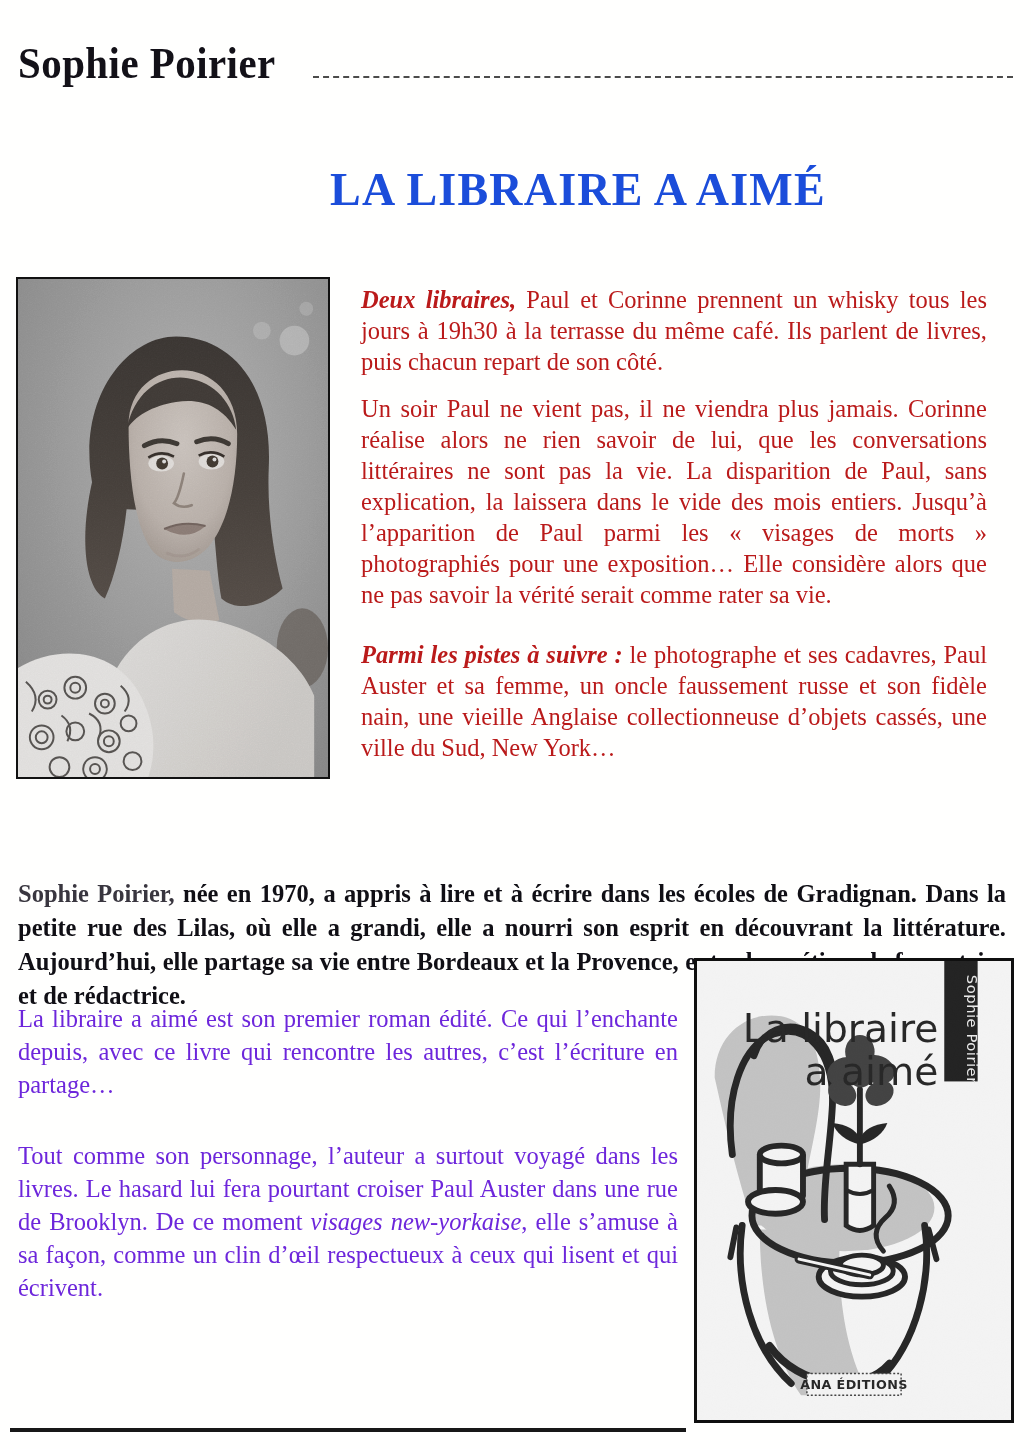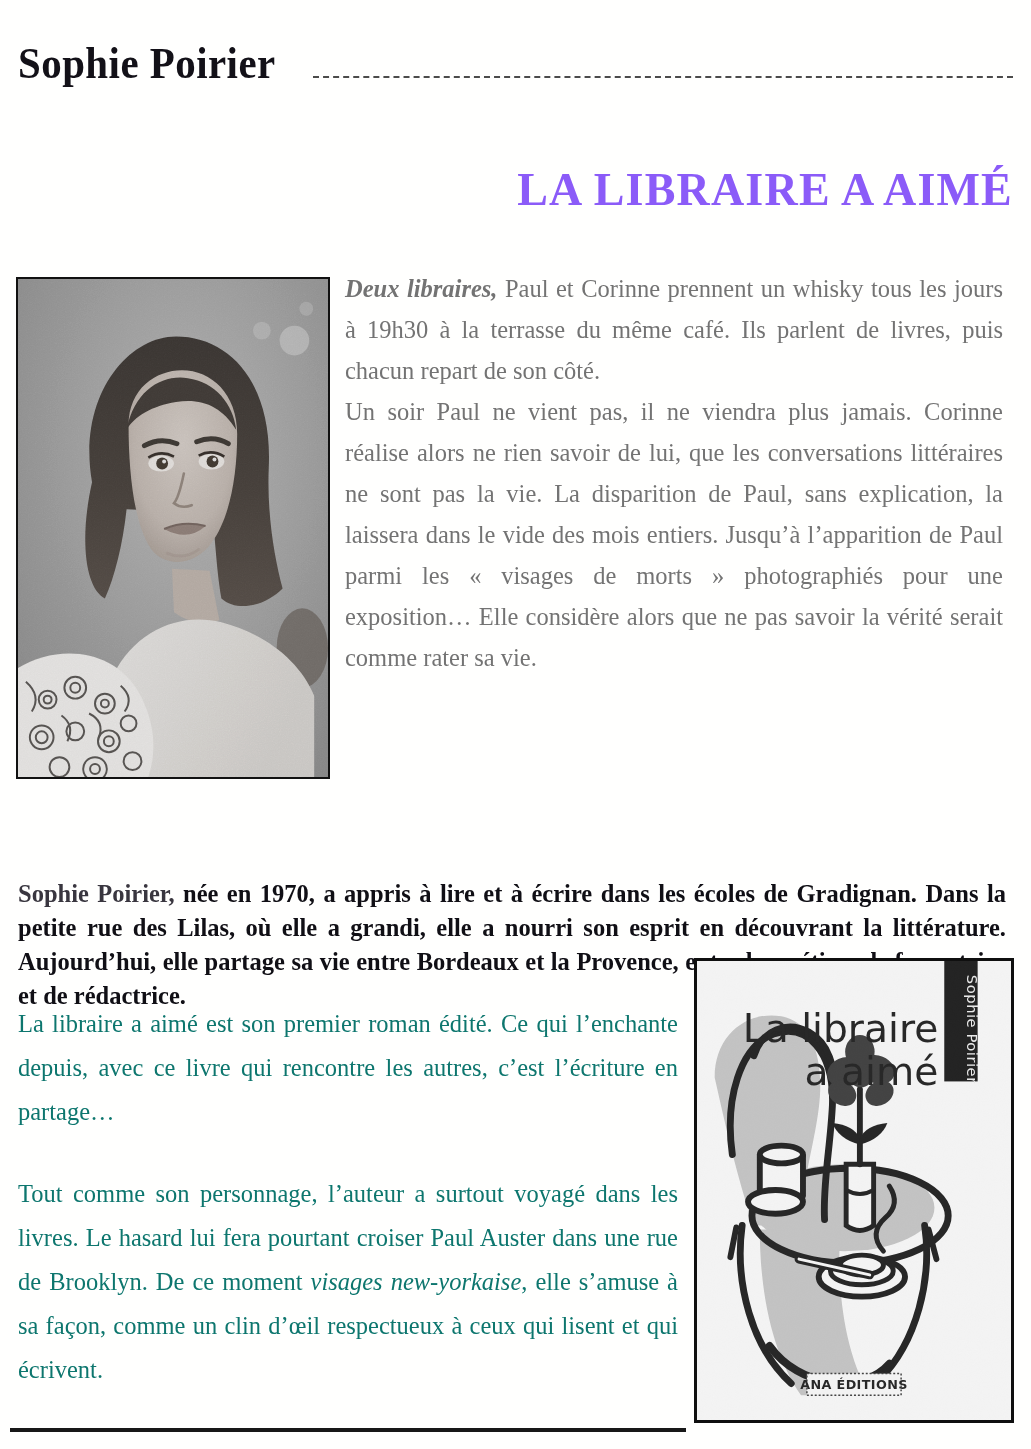--- a/index.html
+++ b/index.html
@@ -52,25 +52,25 @@
     border-top: 2px dashed #2e2e2e;
     opacity: 0.85;
   }
 
   
   .headline {
     position: absolute;
     left: 330px;
     top: 163px;
     width: 683px;
-    text-align: right;
+    text-align: left;
     font-weight: bold;
     font-size: 46px;
     letter-spacing: 1.2px;
-    color: #8b5cf6;
+    color: #1d4ed8;
     white-space: nowrap;
   }
 
   
   .portrait {
     position: absolute;
     left: 16px;
     top: 277px;
     width: 314px;
     height: 502px;
@@ -82,26 +82,26 @@
   .portrait svg { display: block; width: 100%; height: 100%; }
 
   
   .intro-col {
     position: absolute;
     left: 345px;
     top: 268px;
     width: 658px;
   }
   .intro-col p {
-    margin: 0;
+    margin: 16px;
     font-size: 24.5px;
-    line-height: 41px;
+    line-height: 31px;
     text-align: justify;
     text-justify: inter-word;
-    color: #737373;
+    color: #b91c1c;
   }
   .intro-col p.gap { margin-top: 29px; }
   .lead { font-weight: bold; font-style: italic; }
 
   
   .bio {
     position: absolute;
     left: 18px;
     top: 877px;
     width: 988px;
@@ -117,23 +117,23 @@
   
   .lower-col {
     position: absolute;
     left: 18px;
     top: 1002px;
     width: 660px;
   }
   .lower-col p {
     margin: 0;
     font-size: 24.5px;
-    line-height: 44px;
+    line-height: 33px;
     text-align: justify;
-    color: #0f766e;
+    color: #6d28d9;
   }
   .lower-col p.gap { margin-top: 38px; }
   .ital { font-style: italic; }
 
   
   .cover {
     position: absolute;
     left: 694px;
     top: 958px;
     width: 320px;
@@ -268,20 +268,21 @@
         <path d="M104 410 q14 12 4 26"></path>
       </g>
 
       <rect x="0" y="0" width="314" height="502" filter="url(#grain)" fill="#808080" opacity="0.20"></rect>
     </svg>
   </div>
 
   <div class="intro-col">
     <p><span class="lead">Deux libraires,</span><span> Paul et Corinne prennent un whisky tous les jours à 19h30 à la terrasse du même café. Ils parlent de livres, puis chacun repart de son côté.</span></p>
     <p>Un soir Paul ne vient pas, il ne viendra plus jamais. Corinne réalise alors ne rien savoir de lui, que les conversations littéraires ne sont pas la vie. La disparition de Paul, sans explication, la laissera dans le vide des mois entiers. Jusqu’à l’apparition de Paul parmi les « visages de morts » photographiés pour une exposition… Elle considère alors que ne pas savoir la vérité serait comme rater sa vie.</p>
+    <p class="gap"><span class="lead">Parmi les pistes à suivre :</span><span> le photographe et ses cadavres, Paul Auster et sa femme, un oncle faussement russe et son fidèle nain, une vieille Anglaise collectionneuse d’objets cassés, une ville du Sud, New York…</span></p>
   </div>
 
   <p class="bio"><span class="soft">Sophie Poirier,</span><span> née en 1970, a appris à lire et à écrire dans les écoles de Gradignan. Dans la petite rue des Lilas, où elle a grandi, elle a nourri son esprit en découvrant la littérature. Aujourd’hui, elle partage sa vie entre Bordeaux et la Provence, entre les métiers de formatrice et de rédactrice.</span></p>
 
   <div class="lower-col">
     <p>La libraire a aimé est son premier roman édité. Ce qui l’enchante depuis, avec ce livre qui rencontre les autres, c’est l’écriture en partage…</p>
     <p class="gap"><span>Tout comme son personnage, l’auteur a surtout voyagé dans les livres. Le hasard lui fera pourtant croiser Paul Auster dans une rue de Brooklyn. De ce moment </span><span class="ital">visages new-yorkaise</span><span>, elle s’amuse à sa façon, comme un clin d’œil respectueux à ceux qui lisent et qui écrivent.</span></p>
   </div>
 
   <div class="cover">

